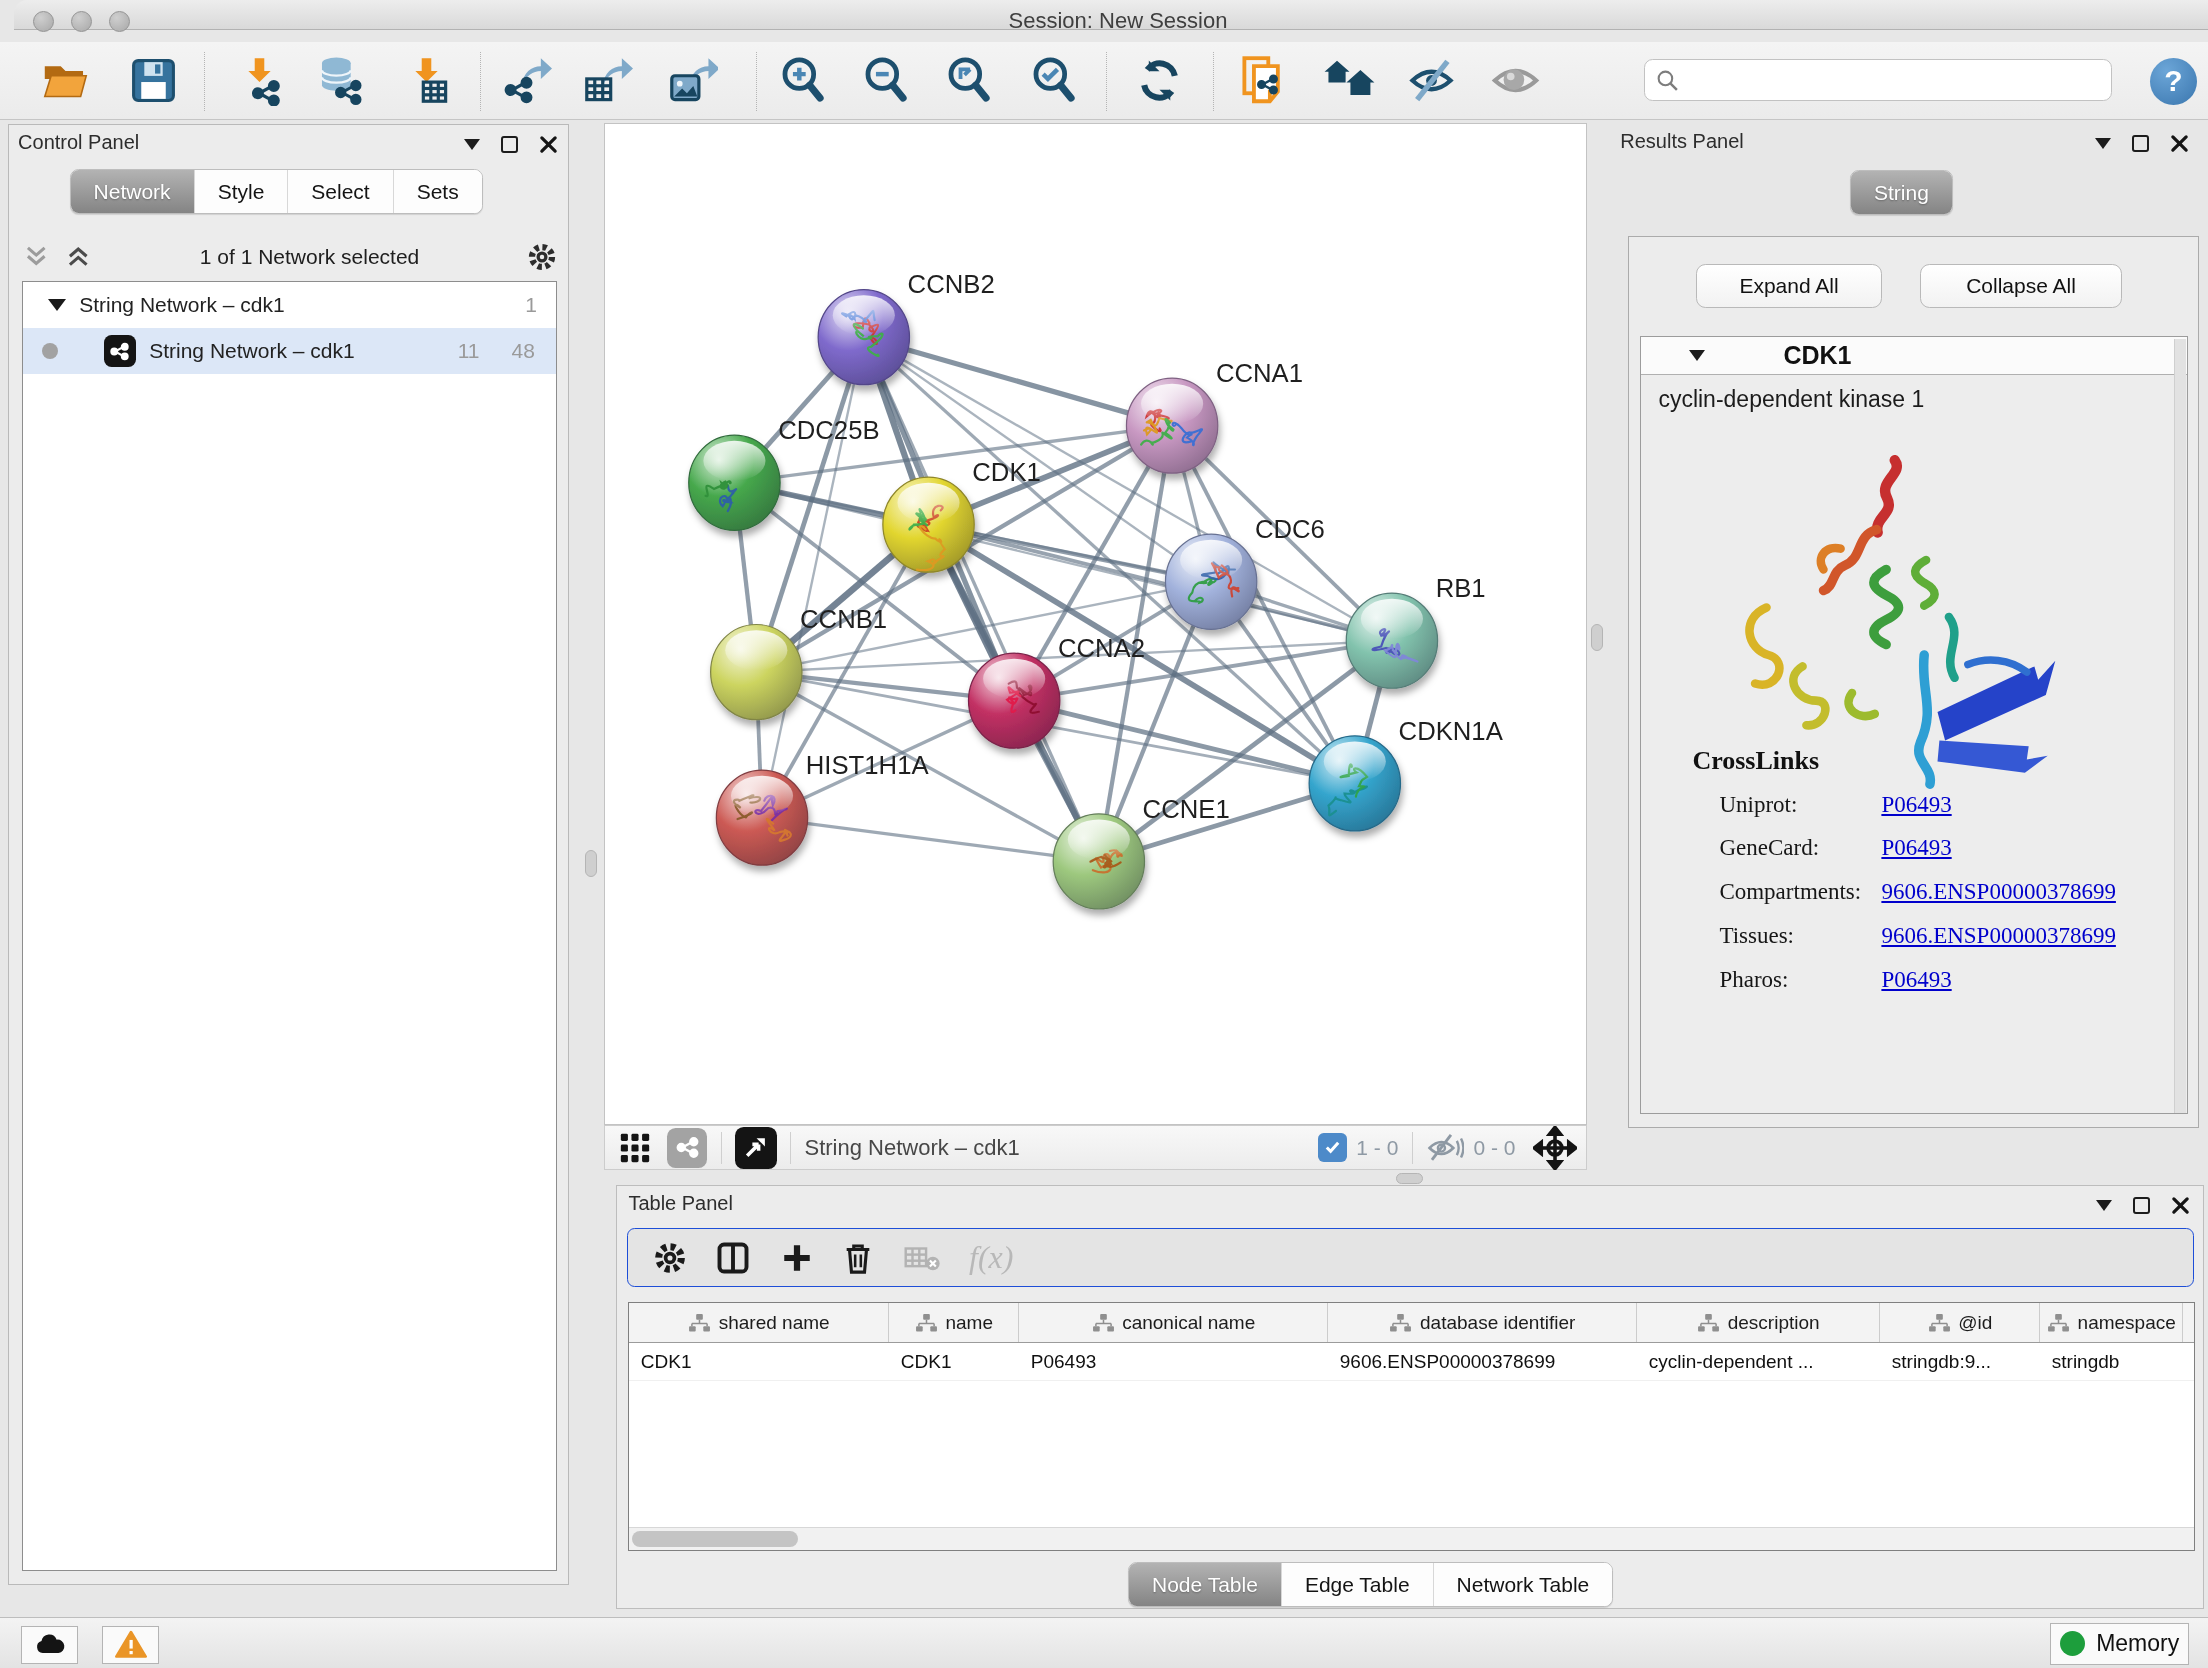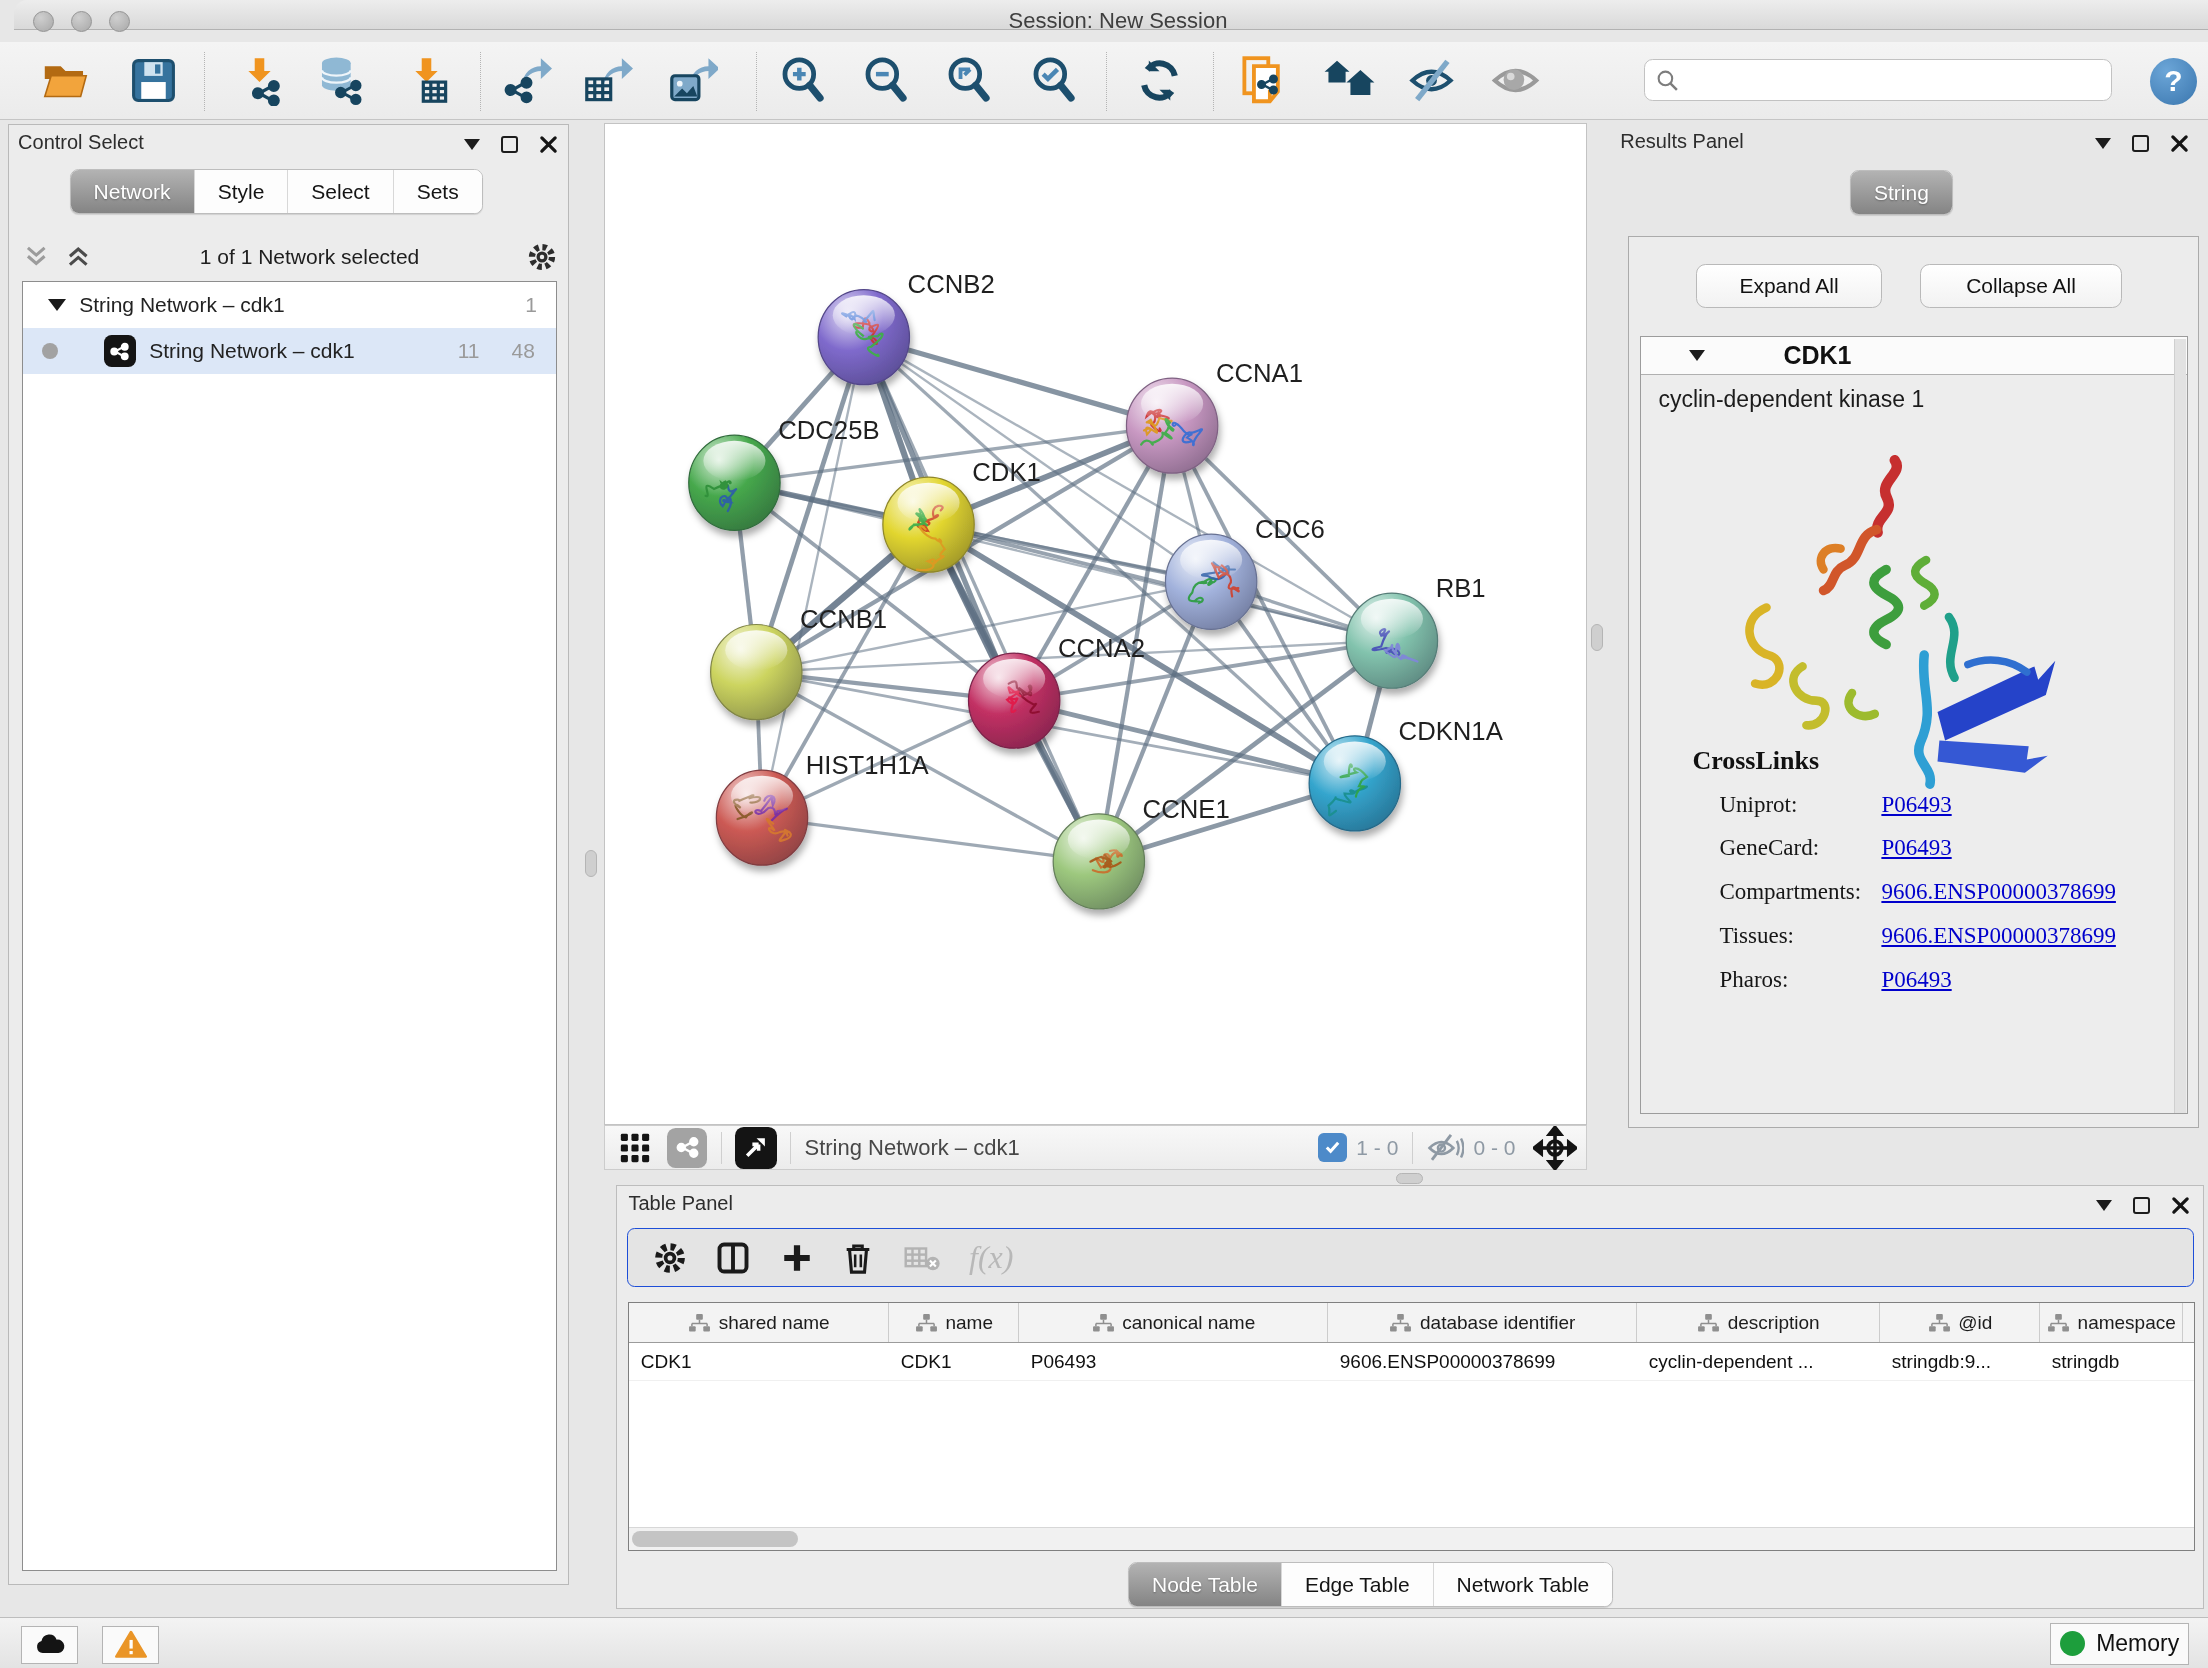--- a/index.html
+++ b/index.html
@@ -285,21 +285,21 @@
     <svg width="25" height="25" viewBox="0 0 24 24">
       <circle cx="10" cy="10" r="6.5" fill="none" stroke="#7d7d7d" stroke-width="2"></circle>
       <line x1="15" y1="15" x2="21" y2="21" stroke="#7d7d7d" stroke-width="2.4"></line>
     </svg>
     <input type="text" placeholder="" style="">
   </div>
   <div class="helpbtn">?</div>
 </div>
 
 <div class="control-panel">
-  <div style="position:absolute;left:9.5px;top:5.7px" class="panel-title">Control Select</div>
+  <div style="position:absolute;left:9.5px;top:5.7px" class="panel-title">Control Panel</div>
   <div class="panel-head-ics" style="right:9.5px;top:9.5px">
     <div class="ic-caret"></div>
     <div class="ic-float"></div>
     <svg width="19" height="19" viewBox="0 0 20 20">
       <path d="M3 3 L17 17 M17 3 L3 17" stroke="#141414" stroke-width="3.4" stroke-linecap="round"></path>
     </svg>
   </div>
   <div class="cp-tabs seg">
     <div class="active">Network</div>
     <div>Style</div>

